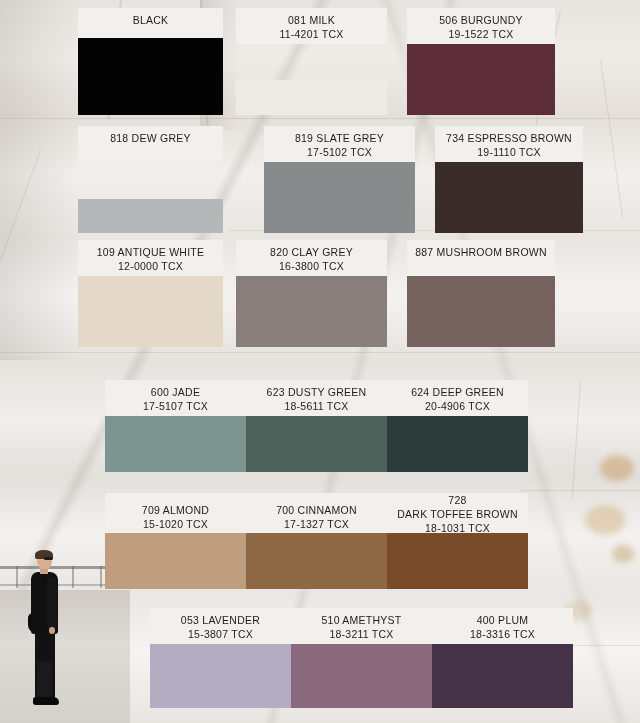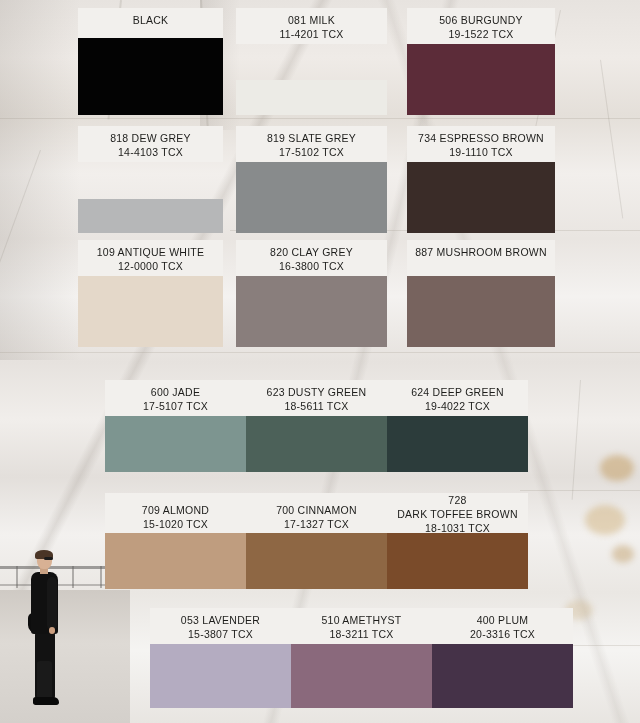--- a/index.html
+++ b/index.html
@@ -260,61 +260,60 @@
         <span class="ln">19-1522 TCX</span>
       </div>
       <div class="swatch" style="background:#5c2c39;"></div>
     </div>
   </div>
 
   <div class="row" style="left:78px;top:126px;height:107px;">
     <div class="cell" style="width:145px;height:107px;gap:37px;">
       <div class="label" style="height:36px;">
         <span class="ln">818 DEW GREY</span>
-        <span class="ln">14-4103 TCX</span>
       </div>
       <div class="swatch" style="background:#b6b7b8;"></div>
+    </div>
+    <div style="width:13px;"></div>
+    <div class="cell" style="width:151px;height:107px;margin-left:28px;">
+      <div class="label" style="height:36px;">
+        <span class="ln">819 SLATE GREY</span>
+        <span class="ln">17-5102 TCX</span>
+      </div>
+      <div class="swatch" style="background:#888b8c;"></div>
+    </div>
+    <div style="width:20px;"></div>
+    <div class="cell" style="width:148px;height:107px;">
+      <div class="label" style="height:36px;">
+        <span class="ln">734 ESPRESSO BROWN</span>
+        <span class="ln">19-1110 TCX</span>
+      </div>
+      <div class="swatch" style="background:#3a2c28;"></div>
+    </div>
+  </div>
+
+  <div class="row" style="left:78px;top:240px;height:107px;">
+    <div class="cell" style="width:145px;height:107px;">
+      <div class="label" style="height:36px;">
+        <span class="ln">109 ANTIQUE WHITE</span>
+        <span class="ln">12-0000 TCX</span>
+      </div>
+      <div class="swatch" style="background:#e4d8c9;"></div>
     </div>
     <div style="width:13px;"></div>
     <div class="cell" style="width:151px;height:107px;">
       <div class="label" style="height:36px;">
-        <span class="ln">819 SLATE GREY</span>
-        <span class="ln">17-5102 TCX</span>
-      </div>
-      <div class="swatch" style="background:#888b8c;"></div>
+        <span class="ln">820 CLAY GREY</span>
+        <span class="ln">16-3800 TCX</span>
+      </div>
+      <div class="swatch" style="background:#897e7c;"></div>
     </div>
     <div style="width:20px;"></div>
     <div class="cell" style="width:148px;height:107px;">
       <div class="label" style="height:36px;">
-        <span class="ln">734 ESPRESSO BROWN</span>
-        <span class="ln">19-1110 TCX</span>
-      </div>
-      <div class="swatch" style="background:#3a2c28;"></div>
-    </div>
-  </div>
-
-  <div class="row" style="left:78px;top:240px;height:107px;">
-    <div class="cell" style="width:145px;height:107px;">
-      <div class="label" style="height:36px;">
-        <span class="ln">109 ANTIQUE WHITE</span>
-        <span class="ln">12-0000 TCX</span>
-      </div>
-      <div class="swatch" style="background:#e4d8c9;"></div>
-    </div>
-    <div style="width:13px;"></div>
-    <div class="cell" style="width:151px;height:107px;">
-      <div class="label" style="height:36px;">
-        <span class="ln">820 CLAY GREY</span>
-        <span class="ln">16-3800 TCX</span>
-      </div>
-      <div class="swatch" style="background:#897e7c;"></div>
-    </div>
-    <div style="width:20px;"></div>
-    <div class="cell" style="width:148px;height:107px;">
-      <div class="label" style="height:36px;">
         <span class="ln">887 MUSHROOM BROWN</span>
       </div>
       <div class="swatch" style="background:#77635e;"></div>
     </div>
   </div>
 
   <div class="row" style="left:105px;top:380px;height:92px;">
     <div class="cell" style="width:141px;height:92px;">
       <div class="label" style="height:36px;">
         <span class="ln">600 JADE</span>
@@ -325,21 +324,21 @@
     <div class="cell" style="width:141px;height:92px;">
       <div class="label" style="height:36px;">
         <span class="ln">623 DUSTY GREEN</span>
         <span class="ln">18-5611 TCX</span>
       </div>
       <div class="swatch" style="background:#4c6159;"></div>
     </div>
     <div class="cell" style="width:141px;height:92px;">
       <div class="label" style="height:36px;">
         <span class="ln">624 DEEP GREEN</span>
-        <span class="ln">19-4022 TCX</span>
+        <span class="ln">20-4906 TCX</span>
       </div>
       <div class="swatch" style="background:#2c3c3b;"></div>
     </div>
   </div>
 
   <div class="row" style="left:105px;top:493px;height:96px;">
     <div class="cell" style="width:141px;height:96px;">
       <div class="label" style="height:40px;padding-top:10px;">
         <span class="ln">709 ALMOND</span>
         <span class="ln">15-1020 TCX</span>
@@ -374,19 +373,19 @@
     <div class="cell" style="width:141px;height:100px;">
       <div class="label" style="height:36px;">
         <span class="ln">510 AMETHYST</span>
         <span class="ln">18-3211 TCX</span>
       </div>
       <div class="swatch" style="background:#8a697c;"></div>
     </div>
     <div class="cell" style="width:141px;height:100px;">
       <div class="label" style="height:36px;">
         <span class="ln">400 PLUM</span>
-        <span class="ln">20-3316 TCX</span>
+        <span class="ln">18-3316 TCX</span>
       </div>
       <div class="swatch" style="background:#453248;"></div>
     </div>
   </div>
 
 </div>
 
 </body></html>

